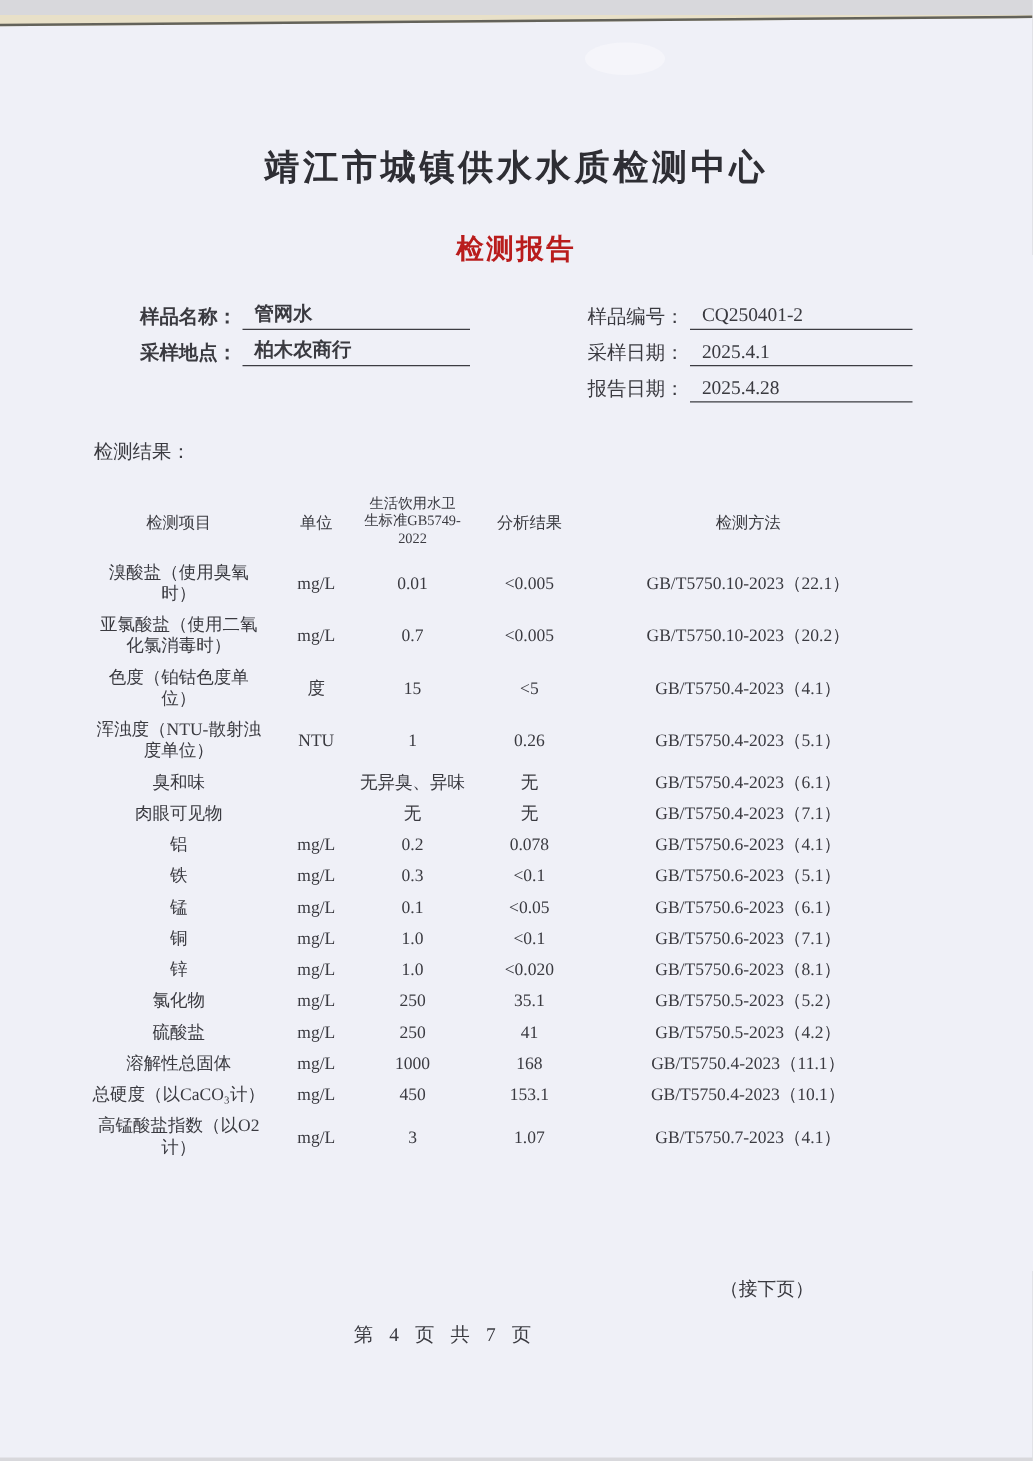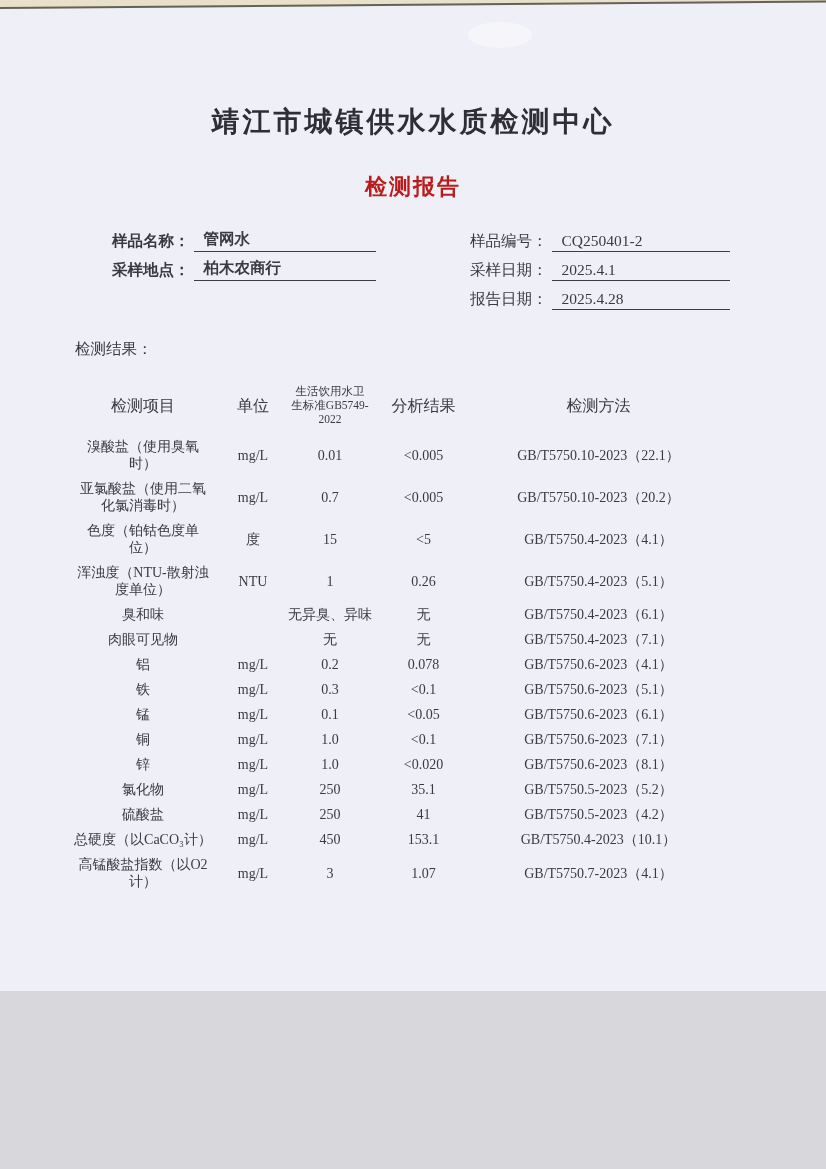--- a/index.html
+++ b/index.html
@@ -1,20 +1,20 @@
 <!DOCTYPE html>
 <html><head>
 <meta charset="utf-8">
 <style>
   * { margin:0; padding:0; box-sizing:border-box; }
   html,body { background:#d8d8dc; }
   .page {
     position:relative;
-    width:826px; height:991px;
-    margin:0 auto;
+    width:826px; height:1154px;
+    margin:12px auto;
     background:#eff0f7;
     overflow:hidden;
     font-family:"Liberation Serif","DejaVu Serif",serif;
     color:#3a3a40;
   }
   
   .scan-edge {
     position:absolute; top:-7px; left:-8px;
     width:852px; height:16px;
     background:#e8e0c8;
@@ -70,21 +70,21 @@
     table-layout:fixed;
     font-size:14px;
   }
   table.results col.c-item     { width:158px; }
   table.results col.c-unit     { width:62px; }
   table.results col.c-standard { width:92px; }
   table.results col.c-result   { width:95px; }
   table.results col.c-method   { width:255px; }
   table.results th {
     font-weight:normal;
-    font-size:16px;
+    font-size:13px;
     height:58px;
     vertical-align:middle;
     text-align:center;
     white-space:pre-line;
     line-height:15px;
   }
   table.results th:nth-child(3) { font-size:11.5px; line-height:14px; }
   table.results td {
     text-align:center;
     vertical-align:middle;
@@ -250,20 +250,27 @@
           <td>GB/T5750.5-2023（5.2）</td>
         </tr>
         <tr>
           <td>硫酸盐</td>
           <td>mg/L</td>
           <td>250</td>
           <td>41</td>
           <td>GB/T5750.5-2023（4.2）</td>
         </tr>
         <tr>
+          <td>溶解性总固体</td>
+          <td>mg/L</td>
+          <td>1000</td>
+          <td>168</td>
+          <td>GB/T5750.4-2023（11.1）</td>
+        </tr>
+        <tr>
           <td>总硬度（以CaCO₃计）</td>
           <td>mg/L</td>
           <td>450</td>
           <td>153.1</td>
           <td>GB/T5750.4-2023（10.1）</td>
         </tr>
         <tr>
           <td>高锰酸盐指数（以O2
 计）</td>
           <td>mg/L</td>

